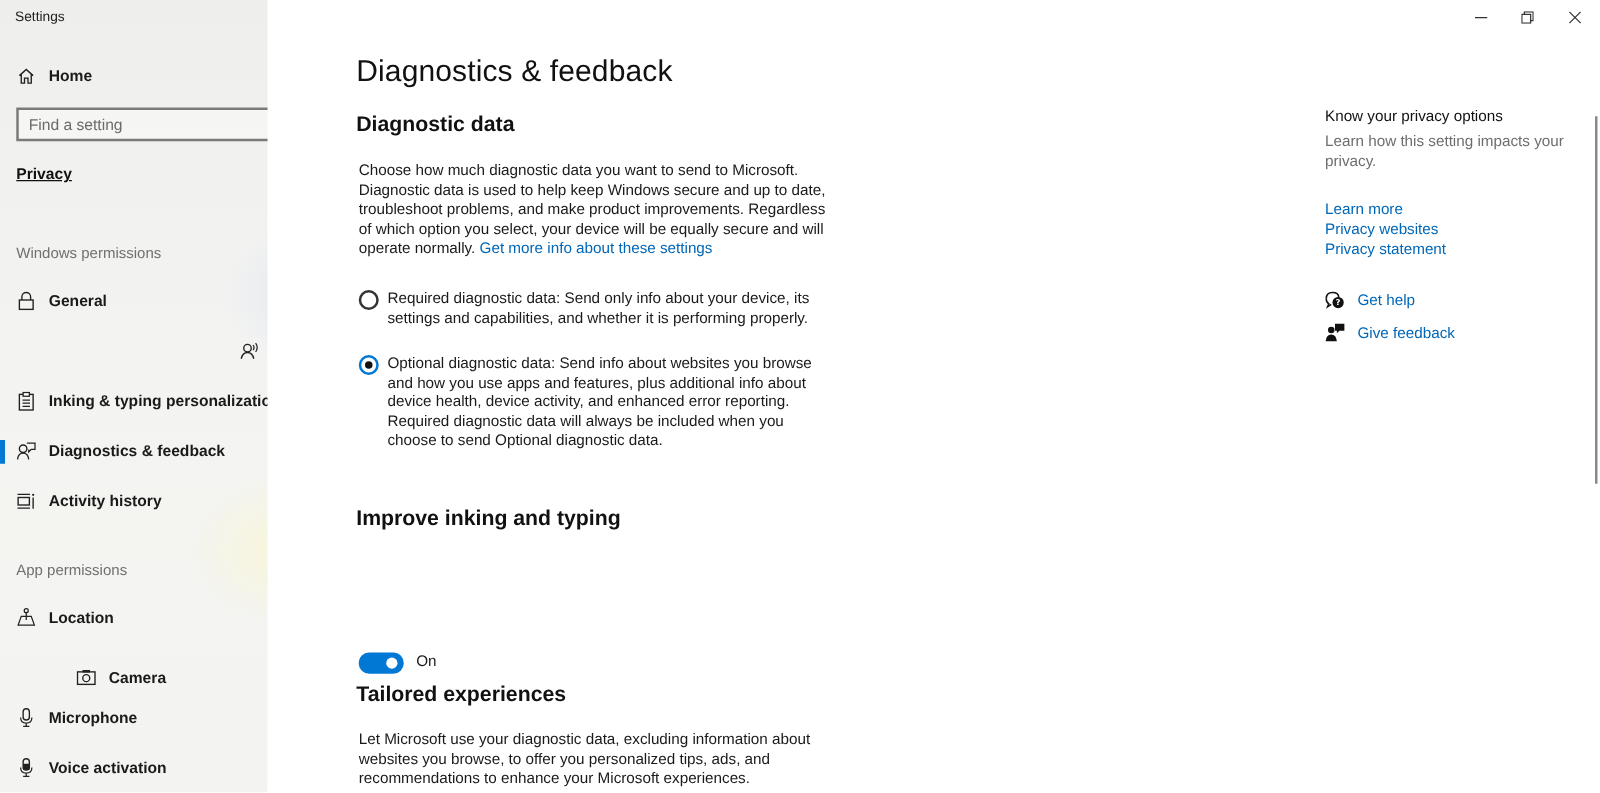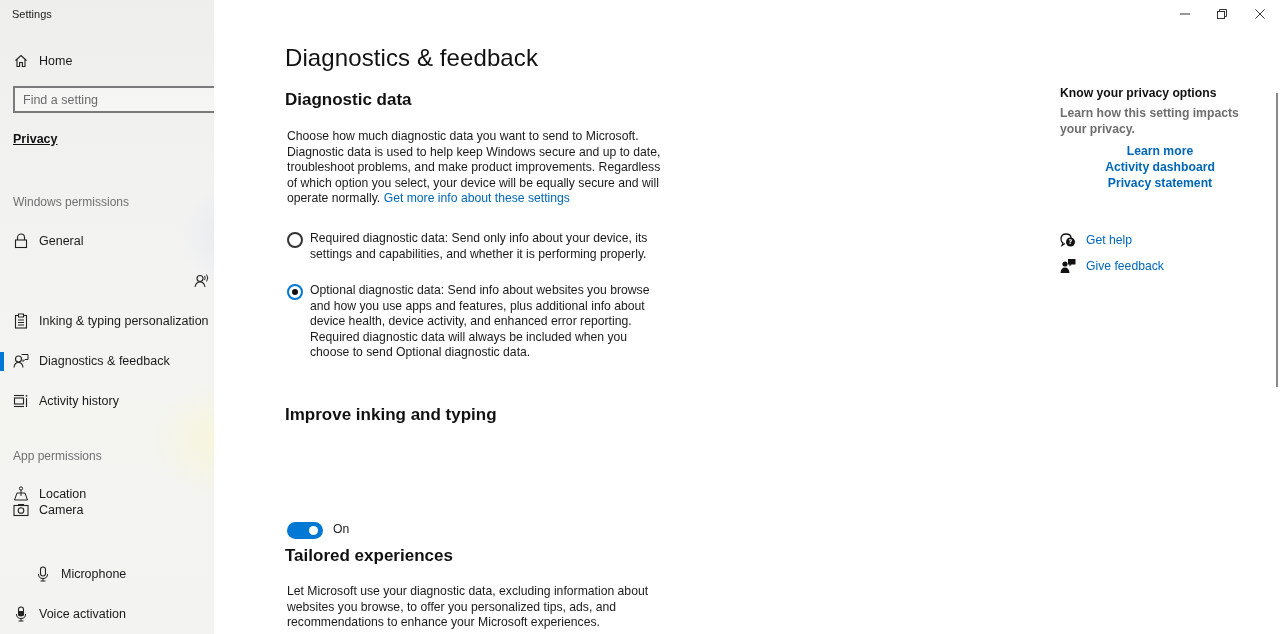--- a/index.html
+++ b/index.html
@@ -14,21 +14,21 @@
   .sidebar::before {
     content: ""; position: absolute; left: 150px; top: 380px; width: 160px; height: 120px;
     background: radial-gradient(ellipse at center, rgba(248,246,214,0.9), rgba(248,246,214,0) 70%);
   }
   .sidebar::after {
     content: ""; position: absolute; left: 180px; top: 180px; width: 120px; height: 110px;
     background: radial-gradient(ellipse at center, rgba(226,232,240,0.9), rgba(226,232,240,0) 70%);
   }
   .app-title { position: absolute; left: 12px; top: 8px; font-size: 11px; color: #222; z-index: 1; }
 
-  .nav-item { position: absolute; left: 0; width: 262px; height: 36px; display: flex; align-items: center; z-index: 1; cursor: pointer; }
+  .nav-item { position: absolute; left: 0; width: 262px; height: 36px; display: flex; align-items: center; z-index: 1; cursor: pointer; font-weight: bold; }
   .nav-item .ico { width: 16px; height: 16px; margin-left: 13px; margin-right: 10px; display: flex; align-items: center; justify-content: center; }
   .nav-item .lbl { font-size: 12.5px; color: #1a1a1a; }
   .nav-item.selected::before { content: ""; position: absolute; left: 0; top: 9px; width: 4px; height: 19px; background: #0078d4; }
 
   .search {
     position: absolute; left: 13px; top: 86px; width: 240px; height: 27px;
     border: 2px solid #7a7a7a; background: rgba(255,255,255,0.35); z-index: 1;
     display: flex; align-items: center;
   }
   .search input { border: none; background: transparent; outline: none; font-family: "Liberation Sans", sans-serif; font-size: 12.5px; color: #555; flex: 1; padding-left: 8px; }
@@ -50,25 +50,25 @@
   .radio { width: 16px; height: 16px; border-radius: 50%; border: 2px solid #333; flex: none; margin-top: 1px; margin-right: 7px; position: relative; }
   .radio.checked { border-color: #0078d4; }
   .radio.checked::after { content: ""; position: absolute; left: 3px; top: 3px; width: 6px; height: 6px; border-radius: 50%; background: #111; }
   .radio-text { font-size: 12.2px; line-height: 15.6px; color: #1a1a1a; }
 
   .toggle-row { position: absolute; left: 20px; top: 498px; display: flex; align-items: flex-start; margin-top: 24px; }
   .toggle { width: 36px; height: 17px; border-radius: 9px; background: #0078d4; position: relative; cursor: pointer; }
   .toggle::after { content: ""; position: absolute; right: 5px; top: 4px; width: 9px; height: 9px; border-radius: 50%; background: #fff; }
   .toggle-label { font-size: 12.2px; margin-left: 10px; color: #1a1a1a; }
 
-  .right-col { position: absolute; left: 793px; top: 86px; width: 200px; font-weight: bold; }
+  .right-col { position: absolute; left: 793px; top: 86px; width: 200px; }
   .rc-title { font-size: 12.2px; color: #111; }
   .rc-desc { font-size: 12.2px; color: #6e6e6e; line-height: 16px; margin-top: 5px; width: 195px; }
   .rc-link { display: block; font-size: 12.2px; line-height: 16px; color: #0067b8; cursor: pointer; }
-  .rc-links { margin-top: 6px; text-align: center; }
+  .rc-links { margin-top: 22px; }
 
   .help-row { position: absolute; left: 793px; display: flex; align-items: center; cursor: pointer; }
   .help-row .hico { width: 16px; height: 16px; margin-right: 10px; }
   .help-row .hlbl { font-size: 12.2px; color: #0067b8; }
 
   .main-scroll { position: absolute; left: 1276px; top: 93px; width: 2px; height: 294px; background: #8a8a8a; }
 
   .win-btn { position: absolute; top: 0; width: 46px; height: 28px; display: flex; align-items: center; justify-content: center; cursor: pointer; }
 </style>
 </head>
@@ -164,32 +164,32 @@
     <span class="ico">
       <svg width="16" height="16" viewBox="0 0 16 16">
           <circle cx="8" cy="2.5" r="1.6" fill="none" stroke="#222" stroke-width="1"></circle>
           <line x1="8" y1="4" x2="8" y2="10" stroke="#222" stroke-width="1"></line>
           <path d="M4 7 H12 L14.5 14 H1.5 Z" fill="none" stroke="#222" stroke-width="1"></path>
         </svg>
     </span>
     <span class="lbl">Location</span>
   </div>
 
-  <div class="nav-item" style="top:492px;">
+  <div class="nav-item" style="top:524px;margin-left:48px;">
     <span class="ico">
       <svg width="16" height="14" viewBox="0 0 16 14">
           <rect x="1" y="2.5" width="14" height="10" fill="none" stroke="#222" stroke-width="1.1"></rect>
           <rect x="5" y="1" width="6" height="2" fill="#222"></rect>
           <circle cx="8" cy="7.5" r="2.8" fill="none" stroke="#222" stroke-width="1.1"></circle>
         </svg>
     </span>
     <span class="lbl">Camera</span>
   </div>
 
-  <div class="nav-item" style="top:556px;padding-left:22px;">
+  <div class="nav-item" style="top:556px;">
     <span class="ico">
       <svg width="12" height="16" viewBox="0 0 12 16">
           <rect x="3.5" y="1" width="5" height="9" rx="2.5" fill="none" stroke="#222" stroke-width="1.1"></rect>
           <path d="M1.5 8 Q1.5 12.5 6 12.5 Q10.5 12.5 10.5 8" fill="none" stroke="#222" stroke-width="1"></path>
           <line x1="6" y1="12.5" x2="6" y2="15" stroke="#222"></line>
           <line x1="3.5" y1="15" x2="8.5" y2="15" stroke="#222"></line>
         </svg>
     </span>
     <span class="lbl">Microphone</span>
   </div>
@@ -238,21 +238,21 @@
   </div>
 
   <h2 class="h2" style="top:546px;">Tailored experiences</h2>
   <p class="para" style="top:584px;">Let Microsoft use your diagnostic data, excluding information about websites you browse, to offer you personalized tips, ads, and recommendations to enhance your Microsoft experiences.</p>
 
   <div class="right-col">
     <div class="rc-title">Know your privacy options</div>
     <div class="rc-desc">Learn how this setting impacts your privacy.</div>
     <div class="rc-links">
       <a class="rc-link">Learn more</a>
-      <a class="rc-link">Activity dashboard</a>
+      <a class="rc-link">Privacy websites</a>
       <a class="rc-link">Privacy statement</a>
     </div>
   </div>
 
   <div class="help-row" style="top:232px;">
     <span class="hico">
       <svg width="16" height="16" viewBox="0 0 16 16">
           <path d="M1 7 Q1 2 6 2 Q11 2 11 6" fill="none" stroke="#111" stroke-width="1.3"></path>
           <path d="M1 7 Q1 10 3 11 L2 13.5 L5 11.5" fill="none" stroke="#111" stroke-width="1.2"></path>
           <circle cx="10.5" cy="10" r="4.5" fill="#111"></circle>

